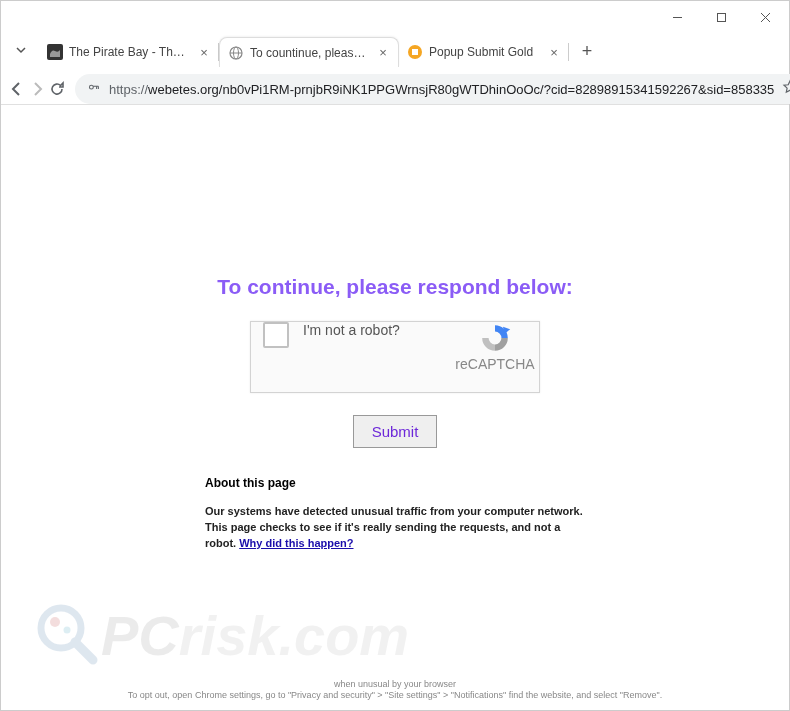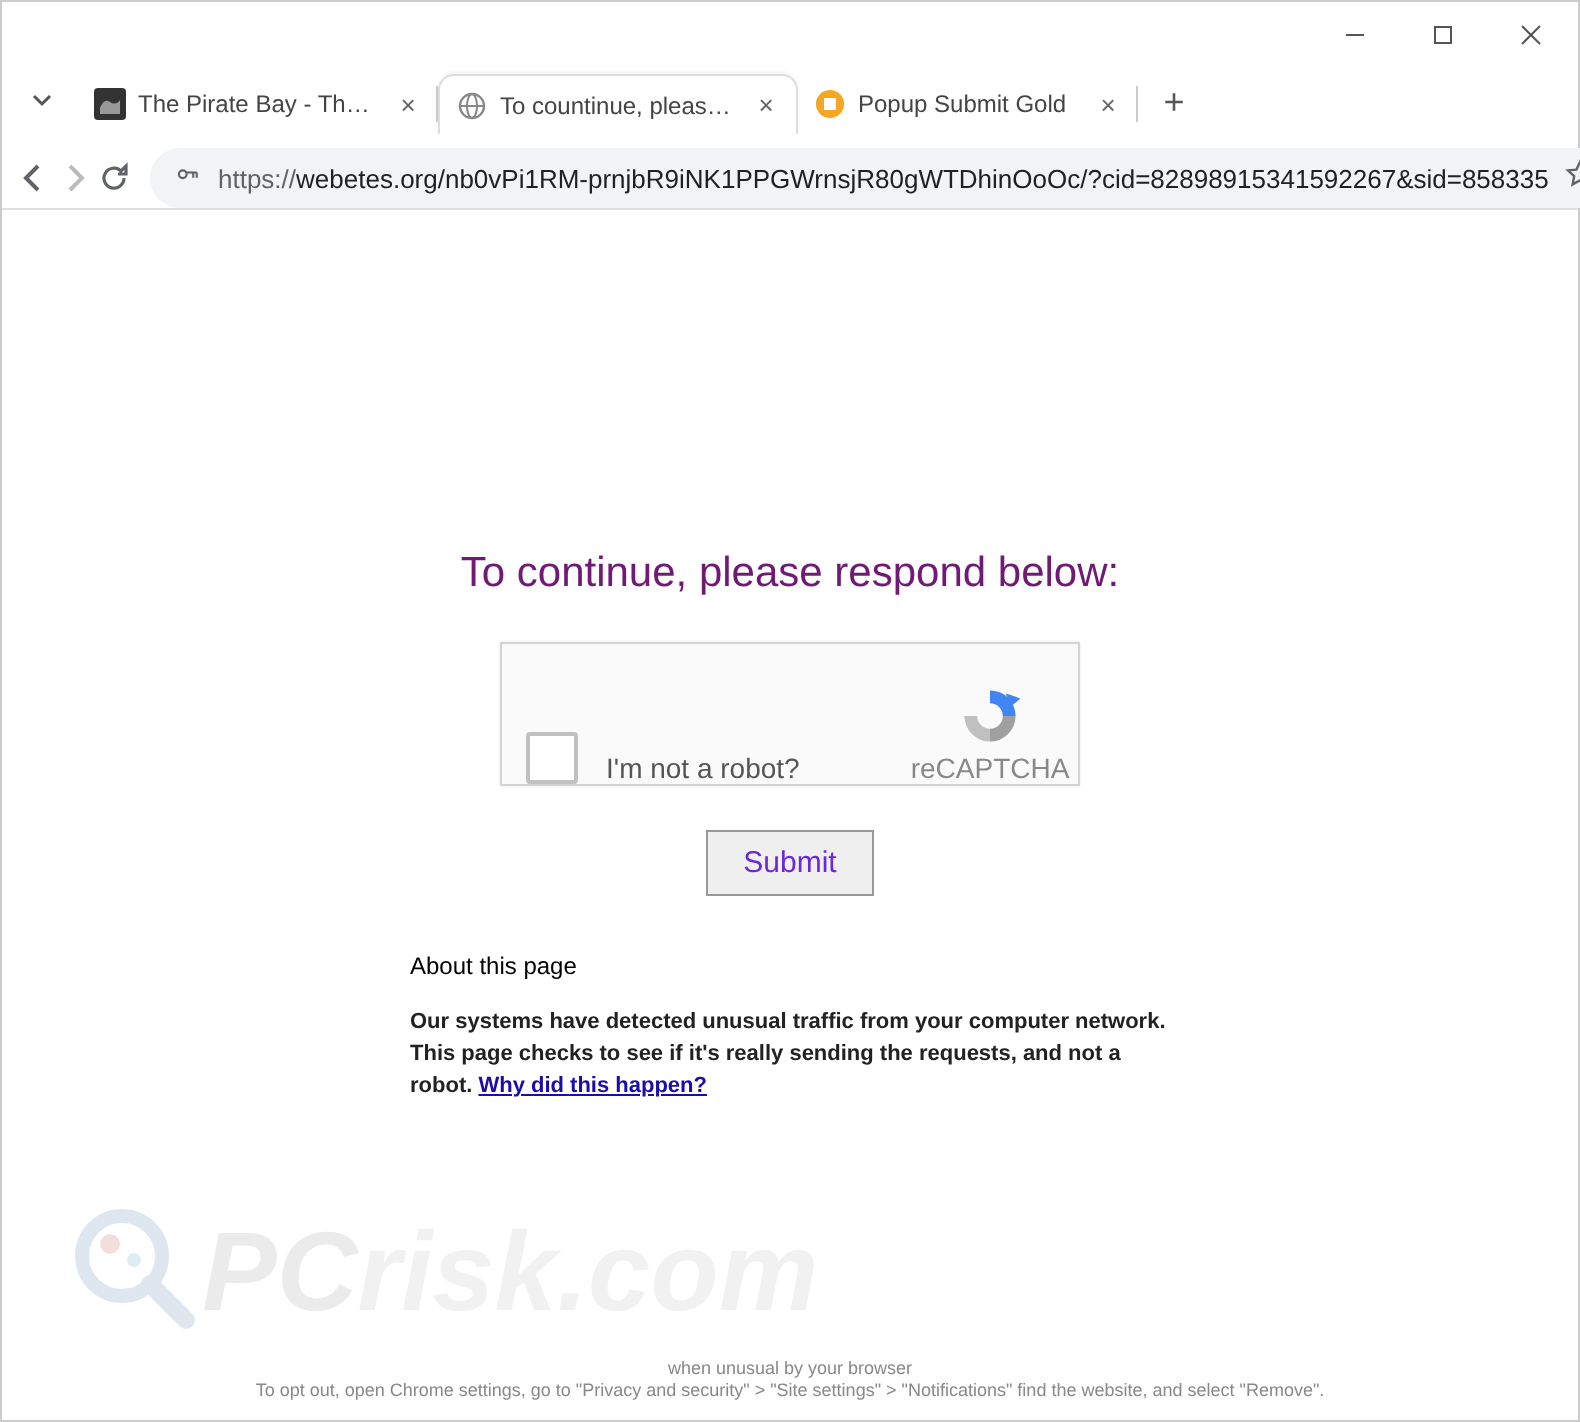--- a/index.html
+++ b/index.html
@@ -20,30 +20,30 @@
 .new-tab{width:28px;height:28px;display:flex;align-items:center;justify-content:center;color:#555;font-size:18px;margin-left:4px;margin-bottom:2px}
 .toolbar{height:38px;background:#fff;border-bottom:1px solid #e0e0e0;display:flex;align-items:flex-end;padding:0 8px;gap:4px}
 .nav-btn{width:30px;height:30px;border-radius:50%;display:flex;align-items:center;justify-content:center;color:#5f6368}
 .nav-btn.disabled{color:#bbb}
 .addr{flex:1;height:30px;background:#f1f3f4;border-radius:15px;display:flex;align-items:center;padding:0 12px;gap:8px;margin:0 6px}
 .addr-lock{color:#5f6368;font-size:13px}
 .addr-url{flex:1;font-size:13px;color:#202124;white-space:nowrap;overflow:hidden}
 .addr-url .proto{color:#5f6368}
 .addr-star{color:#5f6368}
 .content{flex:1;background:#fff;position:relative;display:flex;flex-direction:column;align-items:center;padding-top:170px}
-.heading{font-size:21px;font-weight:400;color:#701a75;margin-bottom:22px}
-.captcha{width:290px;height:72px;border:1px solid #d3d3d3;background:#fafafa;display:flex;align-items:flex-end;padding:0 12px;box-shadow:0 0 2px rgba(0,0,0,0.08)}
+.heading{font-size:21px;font-weight:700;color:#8b5cf6;margin-bottom:22px}
+.captcha{width:290px;height:72px;border:1px solid #d3d3d3;background:#fafafa;display:flex;align-items:flex-start;padding:0 12px;box-shadow:0 0 2px rgba(0,0,0,0.08)}
 .captcha-check{width:26px;height:26px;border:2px solid #c1c1c1;border-radius:2px;background:#fff;margin-right:14px}
 .captcha-label{flex:1;font-size:14px;color:#555}
 .captcha-badge{display:flex;flex-direction:column;align-items:center;width:64px}
 .recaptcha-logo{width:32px;height:32px;position:relative;margin-bottom:2px}
 .recaptcha-text{font-size:14px;color:#888}
 .submit{margin-top:22px;padding:7px 18px;background:#efefef;border:1px solid #999;font-size:15px;color:#6d28d9}
 .about{width:380px;margin-top:28px;text-align:left}
-.about-title{font-size:12px;font-weight:400;color:#000;margin-bottom:14px}
+.about-title{font-size:12px;font-weight:700;color:#000;margin-bottom:14px}
 .about-text{font-size:11px;font-weight:700;color:#222;line-height:1.45}
 .about-link{color:#1a0dab;font-weight:700}
 .watermark{position:absolute;bottom:40px;left:30px;opacity:0.16;display:flex;align-items:center}
 .footer{position:absolute;bottom:8px;left:0;right:0;text-align:center;font-size:9px;color:#888;line-height:1.3}
 </style>
 </head>
 <body>
 
 <div class="window">
 

